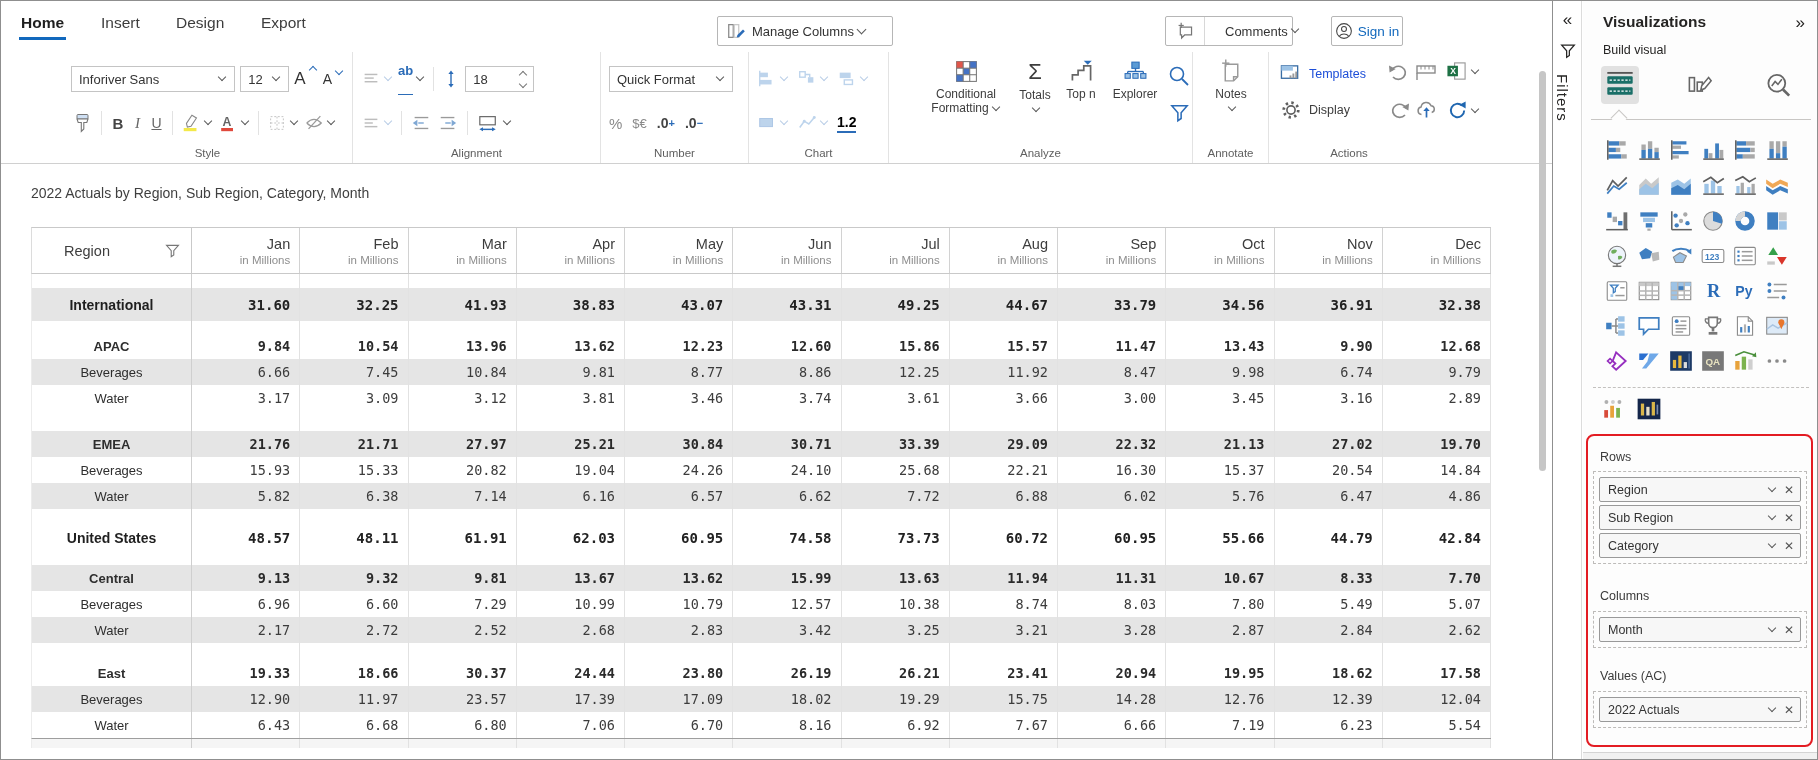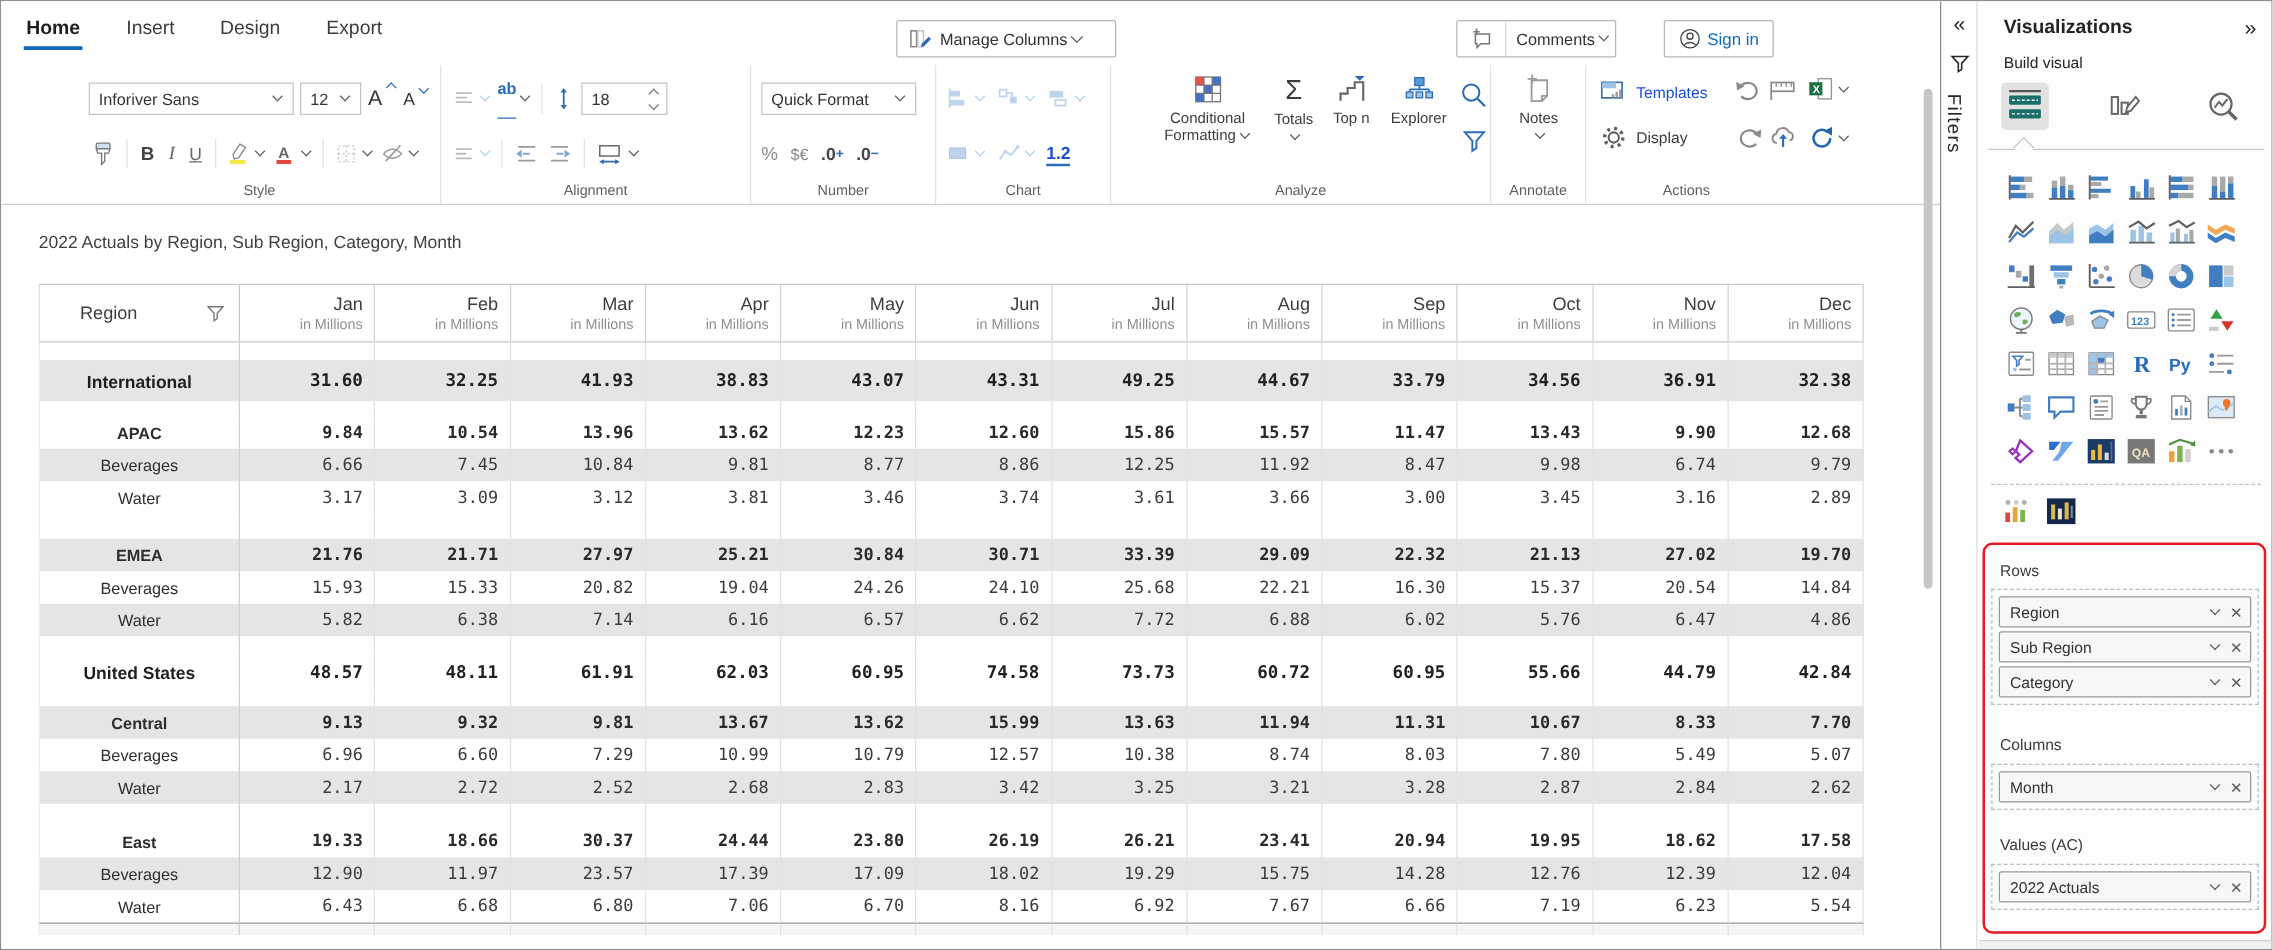--- a/index.html
+++ b/index.html
@@ -26,21 +26,21 @@
   .selbox{border:1px solid #c4c4c4;background:#fff;height:26px;display:flex;align-items:center;justify-content:space-between;
           padding:0 7px;font-size:13px;color:#333;box-sizing:border-box;cursor:pointer}
   .vsep{width:1px;height:24px;background:#e2e2e2;margin:0 3px;flex:none}
   .ib{display:inline-flex;align-items:center;justify-content:center;cursor:pointer;flex:none}
   .glyph{font-size:15px;color:#555}
   .bigbtn{position:absolute;display:flex;flex-direction:column;align-items:center;cursor:pointer;font-size:12px;color:#3d3d3d}
   .bigbtn .lbl{margin-top:3px;line-height:14px;text-align:center}
   .spin{display:flex;flex-direction:column;gap:3px;margin-left:4px}
   .spin i{width:5px;height:5px;border-right:1.3px solid #777;border-bottom:1.3px solid #777;display:block}
   .spin .up{transform:rotate(-135deg)}.spin .dn{transform:rotate(45deg)}
-  .onetwo{font-size:14px;color:#1d4ed8;border-bottom:2px solid #2b6cb8;padding-bottom:1px;font-weight:600}
+  .onetwo{font-size:14px;color:#000000;border-bottom:2px solid #2b6cb8;padding-bottom:1px;font-weight:600}
   
   .rtitle{position:absolute;left:30px;top:184px;font-size:14px;color:#3f3f3f}
   .matrix{position:absolute;left:30px;top:226px;width:1460px}
   .mhead{display:flex;height:47px;border-top:1px solid #c9c9c9;border-bottom:1px solid #c9c9c9;border-left:1px solid #dcdcdc;box-sizing:border-box}
   .hregion{width:160px;flex:none;display:flex;align-items:center;border-right:1px solid #c9c9c9;padding-left:32px;box-sizing:border-box;
            font-size:14.5px;color:#3e3e3e;justify-content:space-between}
   .hcell{flex:1;display:flex;flex-direction:column;align-items:flex-end;justify-content:center;border-right:1px solid #d2d2d2;
          padding-right:9px;box-sizing:border-box;cursor:pointer}
   .hcell .m{font-size:14.5px;color:#3d3d3d}
   .hcell .sub{font-size:11.5px;color:#8e8e8e;margin-top:2px}
@@ -112,25 +112,25 @@
       </div>
 
       <div class="btnbox" style="left:1164px;width:128px">
         <span class="ib" style="width:38px;height:100%;border-right:1px solid #d8d8d8">
           <svg viewBox="0 0 22 22" width="19" height="19">
               <path d="M5 6 h13 v9 h-8 l-3.5 3.5 v-3.5 h-1.5 Z" fill="none" stroke="#777" stroke-width="1.4"></path>
               <line x1="3" y1="4" x2="9" y2="4" stroke="#777" stroke-width="1.4"></line>
               <line x1="6" y1="1" x2="6" y2="7" stroke="#777" stroke-width="1.4"></line>
             </svg>
         </span>
-        <span style="margin-left:8px">Comments</span>
+        <span style="margin-left:20px">Comments</span>
           <span class="cv sm"></span>
       </div>
 
-      <div class="btnbox" style="left:1330px;width:88px;justify-content:center">
+      <div class="btnbox" style="left:1330px;width:72px;justify-content:center">
         <span class="ib">
           <svg viewBox="0 0 22 22" width="18" height="18">
               <circle cx="11" cy="11" r="9" fill="none" stroke="#444" stroke-width="1.3"></circle>
               <circle cx="11" cy="8.5" r="3" fill="none" stroke="#444" stroke-width="1.3"></circle>
               <path d="M5.5 17 a6.5 5 0 0 1 11 0" fill="none" stroke="#444" stroke-width="1.3"></path>
             </svg>
         </span>
         <span class="signin-txt">Sign in</span>
       </div>
     </div>

